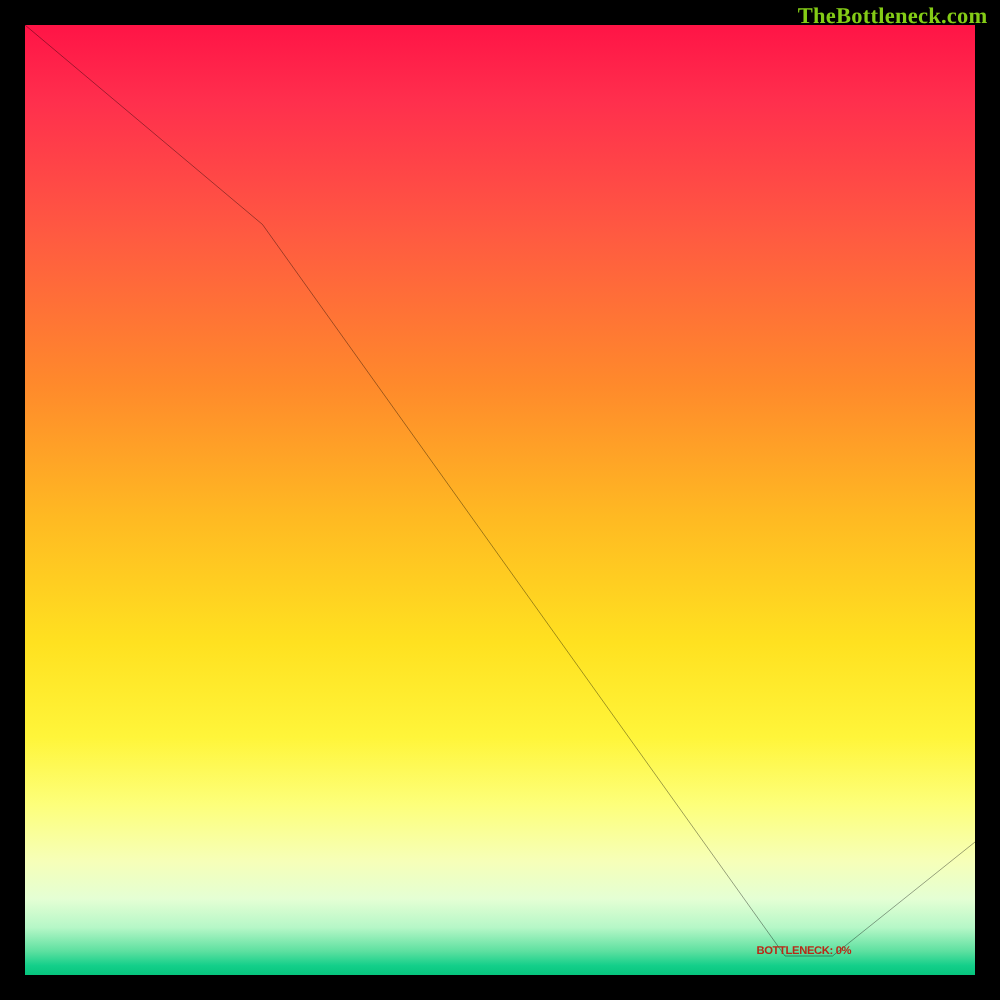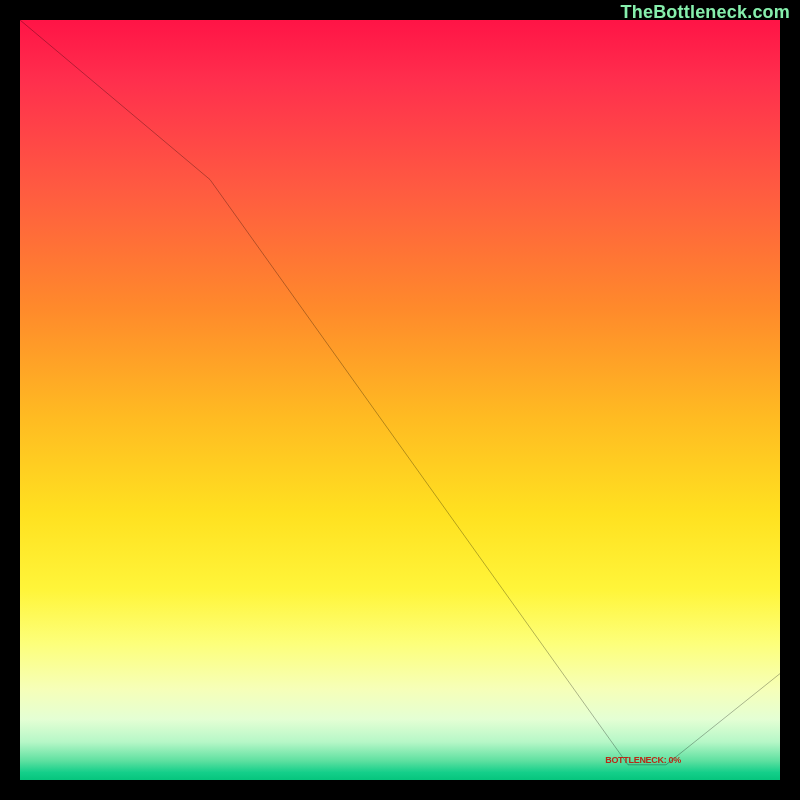--- a/index.html
+++ b/index.html
@@ -5,22 +5,22 @@
   * { margin: 0; padding: 0; box-sizing: border-box; }
   html, body { width: 800px; height: 800px; background: #000; overflow: hidden; }
   .frame {
     position: absolute;
     left: 0; top: 0; width: 800px; height: 800px;
     background: #000;
   }
   .watermark {
     position: absolute;
     top: 2px; right: 10px;
-    color: #86efac;
-    font-family: Liberation Sans, sans-serif;
+    color: #84cc16;
+    font-family: Liberation Serif, serif;
     font-size: 18px;
     font-weight: 600;
     letter-spacing: 0.2px;
   }
   .plot {
     position: absolute;
     left: 20px; top: 20px;
     width: 760px; height: 760px;
     overflow: hidden;
   }

